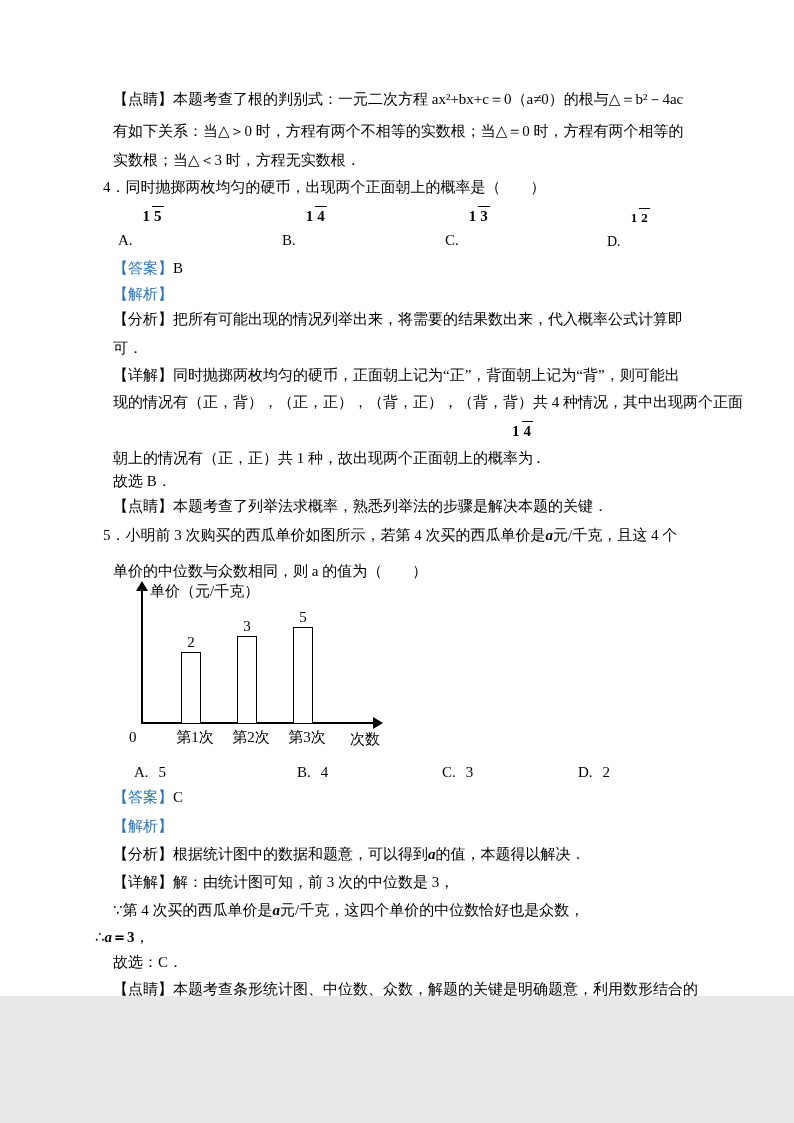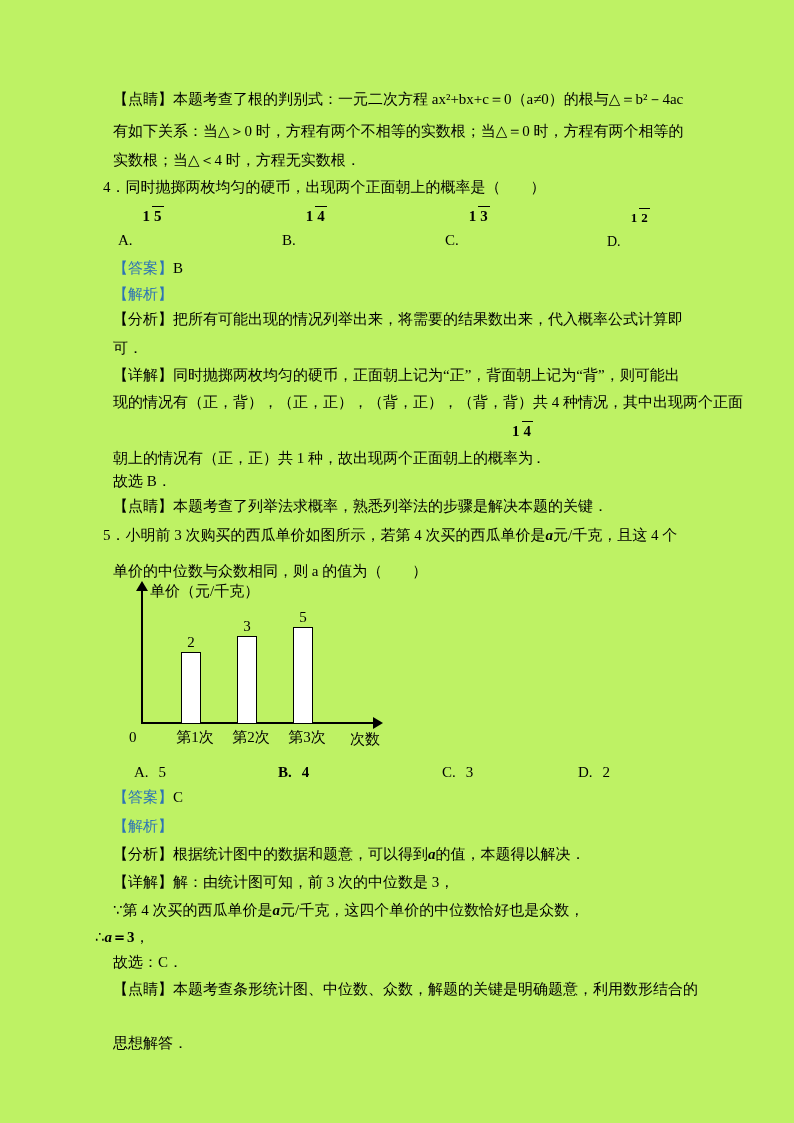--- a/index.html
+++ b/index.html
@@ -1,19 +1,19 @@
 <!DOCTYPE html>
 <html><head>
 <meta charset="utf-8">
 <style>
   * { margin:0; padding:0; box-sizing:border-box; }
   body { background:#e8e8e8; font-family:"Liberation Serif","DejaVu Serif","DejaVu Sans",serif; }
   .page {
-    position:relative; width:794px; height:1123px; margin:0 auto;
-    background:#bef264; overflow:hidden; color:#000;
+    position:relative; width:794px; height:996px; margin:0 auto;
+    background:#ffffff; overflow:hidden; color:#000;
     font-size:15px; line-height:18px;
   }
   .line { position:absolute; white-space:nowrap; }
   .blue { color:#2E74B5; }
   .bia { font-weight:bold; font-style:italic; }
   .frac { display:inline-block; vertical-align:middle; text-align:center; font-weight:bold; font-size:15px; line-height:15px; }
   .frac .den { border-top:1.5px solid #000; padding:1px 2px 0 2px; }
   .frac .num { padding:0 2px 1px 2px; }
   .opt { position:absolute; }
   .opt .lab { display:inline-block; }
@@ -34,21 +34,21 @@
   .chart .vlab { position:absolute; width:20px; text-align:center; }
   .chart .clab { position:absolute; top:145px; width:60px; text-align:center; }
 </style>
 </head>
 <body>
 
 <div class="page">
 
   <div class="line" style="left:113px; top:90px;"><span>【点睛】</span><span>本题考查了根的判别式：一元二次方程 ax²+bx+c＝0（a≠0）的根与△＝b²－4ac</span></div>
   <div class="line" style="left:113px; top:122px;">有如下关系：当△＞0 时，方程有两个不相等的实数根；当△＝0 时，方程有两个相等的</div>
-  <div class="line" style="left:113px; top:151px;">实数根；当△＜4 时，方程无实数根．</div>
+  <div class="line" style="left:113px; top:151px;">实数根；当△＜3 时，方程无实数根．</div>
 
   <div class="line" style="left:103px; top:178px;">4．同时抛掷两枚均匀的硬币，出现两个正面朝上的概率是（　　）</div>
 
   <div class="opt q4opt" style="left:118px; top:206px;">
     <span class="lab">A.</span><span class="frac"><span class="num">1</span><span class="den">5</span></span>
   </div>
   <div class="opt q4opt" style="left:282px; top:206px;">
     <span class="lab">B.</span><span class="frac"><span class="num">1</span><span class="den">4</span></span>
   </div>
   <div class="opt q4opt" style="left:445px; top:206px;">
@@ -87,21 +87,21 @@
     <div class="bar" style="left: 165px; width: 20px; height: 97px; bottom: 37px;"></div>
     <div class="vlab" style="left: 53px; bottom: 110px;">2</div>
     <div class="vlab" style="left: 109px; bottom: 126px;">3</div>
     <div class="vlab" style="left: 165px; bottom: 135px;">5</div>
     <div class="clab" style="left: 37px;">第1次</div>
     <div class="clab" style="left: 93px;">第2次</div>
     <div class="clab" style="left: 149px;">第3次</div>
   </div>
 
   <div class="opt q5opt" style="left:110px; top:763px;margin-left:24px;"><span class="lab">A.</span><span class="val">5</span></div>
-  <div class="opt q5opt" style="left:278px; top:763px;font-weight:bold;"><span class="lab">B.</span><span class="val">4</span></div>
+  <div class="opt q5opt" style="left:297px; top:763px;"><span class="lab">B.</span><span class="val">4</span></div>
   <div class="opt q5opt" style="left:442px; top:763px;"><span class="lab">C.</span><span class="val">3</span></div>
   <div class="opt q5opt" style="left:578px; top:763px;"><span class="lab">D.</span><span class="val">2</span></div>
 
   <div class="line" style="left:113px; top:788px;"><span class="blue">【答案】</span><span>C</span></div>
   <div class="line" style="left:113px; top:817px;"><span class="blue">【解析】</span></div>
   <div class="line" style="left:113px; top:845px;"><span>【分析】</span><span>根据统计图中的数据和题意，可以得到</span><span class="bia">a</span><span>的值，本题得以解决．</span></div>
   <div class="line" style="left:113px; top:873px;"><span>【详解】</span><span>解：由统计图可知，前 3 次的中位数是 3，</span></div>
   <div class="line" style="left:113px; top:901px;"><span>∵第 4 次买的西瓜单价是</span><span class="bia">a</span><span>元/千克，这四个单价的中位数恰好也是众数，</span></div>
   <div class="line" style="left:95px; top:928px;"><span>∴</span><span class="bia">a</span><span style="font-weight:bold;">＝3</span><span>，</span></div>
   <div class="line" style="left:113px; top:953px;">故选：C．</div>

